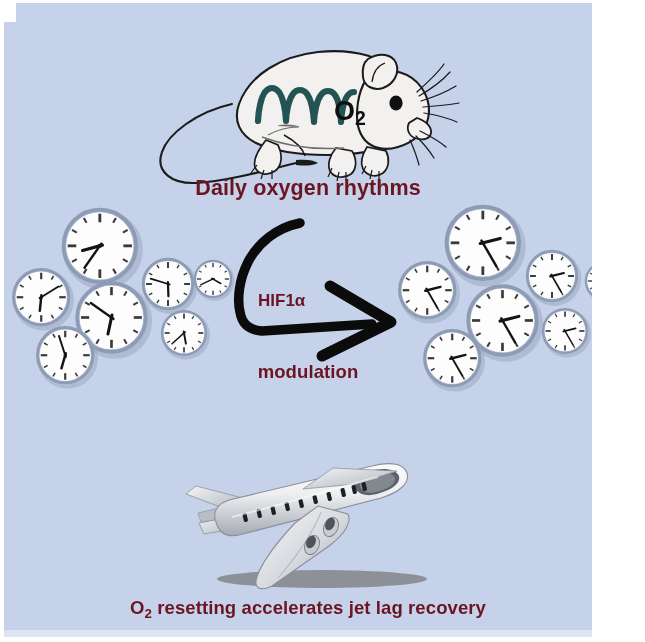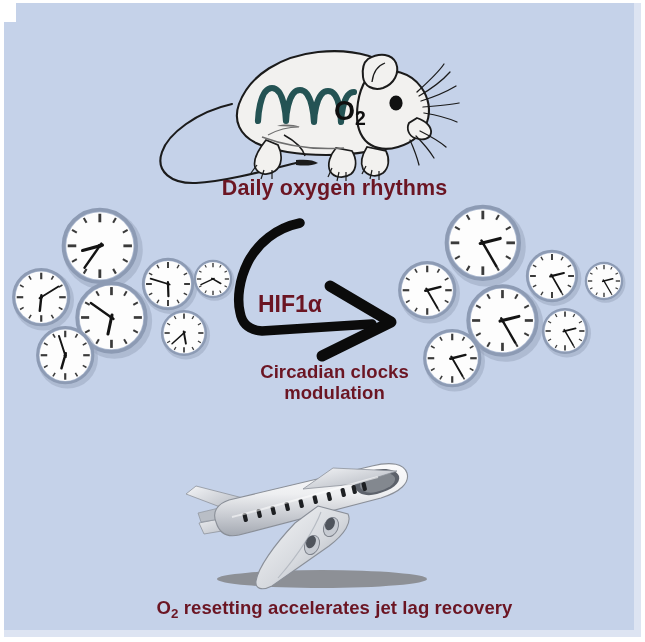--- a/index.html
+++ b/index.html
@@ -7,21 +7,21 @@
     margin: 0;
     padding: 0;
     background: #ffffff;
   }
   body {
     font-family: "Liberation Sans", sans-serif;
   }
 
   #abstract {
     position: relative;
-    width: 645px;
+    width: 592px;
     height: 642px;
     overflow: hidden;
     background: #ffffff;
   }
 
   
   .panel {
     position: absolute;
     left: 4px;
     top: 3px;
@@ -85,21 +85,21 @@
   }
   #caption-bottom {
     left: 0; right: 0;
     top: 598px;
     font-size: 18.5px;
   }
   #hif-label {
     position: absolute;
     left: 258px;
     top: 291px;
-    font-size: 23px;
+    font-size: 17px;
     font-weight: bold;
     color: #6b1523;
     white-space: nowrap;
   }
   .sub {
     font-size: 0.72em;
     vertical-align: -0.28em;
   }
 
   
@@ -526,21 +526,20 @@
              C276 228 258 243 248 262
              C239 280 237 299 240 312
              C242 324 249 330 262 331
              L372 324" fill="none" stroke="#0b0b0b" stroke-width="9.5" stroke-linecap="round" stroke-linejoin="round"></path>
     <path d="M330 286 L391 322 L322 356" fill="none" stroke="#0b0b0b" stroke-width="11" stroke-linecap="round" stroke-linejoin="round"></path>
   </svg>
 
   <div id="hif-label">HIF1α</div>
 
   <div class="caption" id="caption-mid">
-    <div>Circadian clocks</div>
     <div>modulation</div>
   </div>
 
   <svg class="layer" viewBox="0 0 645 642">
     <defs>
       <linearGradient id="fuse" x1="0" y1="0" x2="0" y2="1">
         <stop offset="0%" stop-color="#fbfbfc"></stop>
         <stop offset="42%" stop-color="#eeeff1"></stop>
         <stop offset="72%" stop-color="#c9ccd2"></stop>
         <stop offset="100%" stop-color="#a4a9b2"></stop>

